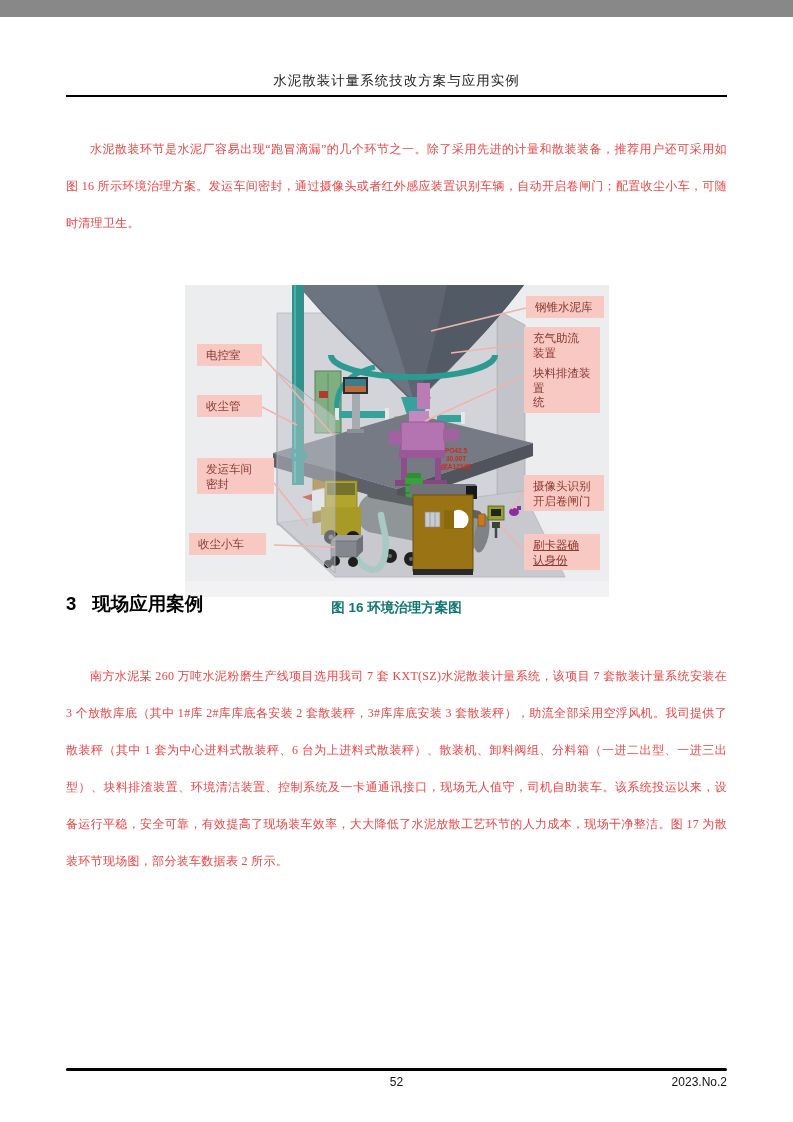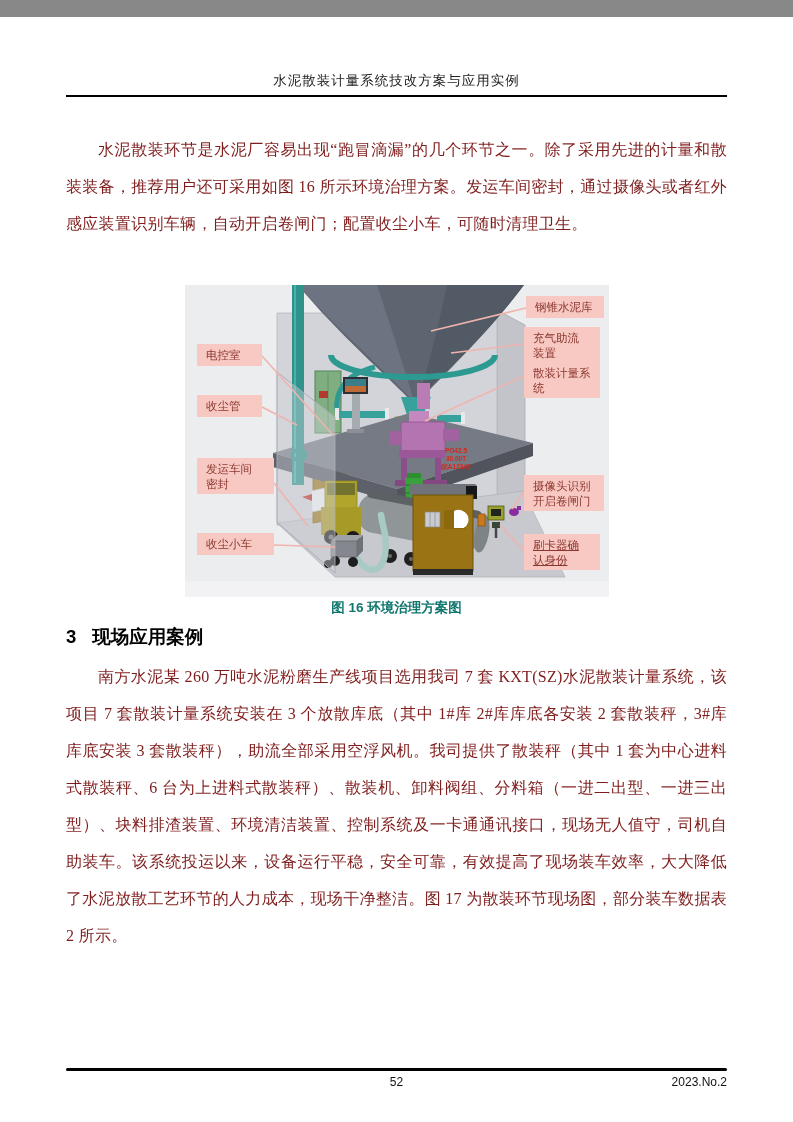--- a/index.html
+++ b/index.html
@@ -10,25 +10,25 @@
   }
   
   .hdr-title{position:absolute;top:55px;left:0;width:100%;text-align:center;
     font-size:13.5px;letter-spacing:1px;color:#222;}
   .hdr-rule{position:absolute;top:78px;left:66px;width:661px;height:2px;background:#000;}
   
   .sec-head{position:absolute;left:66px;font-family:"Liberation Sans","DejaVu Sans",sans-serif;
     font-weight:bold;color:#000;}
   .sec-head .num{margin-right:10px;}
   .h26{top:85px;font-size:17.5px;}
-  .h3h{top:607px;font-size:18.5px;}
+  .h3h{top:574px;font-size:18.5px;}
   .h3h .num{margin-right:16px;}
   
-  .body-par{position:absolute;left:66px;width:661px;font-size:16px;line-height:37px;
-    text-align:justify;text-indent:2em;color:#7f1d1d;letter-spacing:0.3px;margin:0;}
+  .body-par{position:absolute;left:66px;width:661px;font-size:12px;line-height:37px;
+    text-align:justify;text-indent:2em;color:#ef4444;letter-spacing:0.3px;margin:0;}
   .p1{top:114px;}
   .p2{top:641px;}
   
   .figure{position:absolute;left:185px;top:268px;width:424px;height:312px;background:#ecedee;}
   .figure svg{position:absolute;left:0;top:0;}
   .fig-label{position:absolute;box-sizing:border-box;background:#f8c8c3;color:#8a382e;
     font-size:11.5px;line-height:14.5px;padding:4px 5px 3px 9px;white-space:pre-line;
     font-family:"Liberation Serif","DejaVu Serif",serif;}
   .caption{position:absolute;top:582px;left:0;width:100%;text-align:center;
     font-family:"Liberation Sans","DejaVu Sans",sans-serif;font-weight:bold;font-size:13.5px;color:#0f766e;}
@@ -198,25 +198,25 @@
         <line x1="339" y1="91" x2="240" y2="136"></line>
         <line x1="339" y1="207" x2="327" y2="224"></line>
         <line x1="339" y1="266" x2="315" y2="240"></line>
       </g>
     </svg>
 
     <div class="fig-label" style="left:12px;top:59px;width:65px;">电控室</div>
     <div class="fig-label" style="left:12px;top:110px;width:65px;">收尘管</div>
     <div class="fig-label" style="left:12px;top:173px;width:77px;">发运车间
 密封</div>
-    <div class="fig-label" style="left:12px;top:248px;width:77px;">收尘小车</div>
+    <div class="fig-label" style="left:4px;top:248px;width:77px;">收尘小车</div>
     <div class="fig-label" style="left:341px;top:11px;width:78px;">钢锥水泥库</div>
     <div class="fig-label" style="left:339px;top:42px;width:76px;">充气助流
 装置</div>
-    <div class="fig-label" style="left:339px;top:77px;width:76px;">散装计量系
+    <div class="fig-label" style="left:339px;top:77px;width:76px;">块料排渣装置
 统</div>
     <div class="fig-label" style="left:339px;top:190px;width:80px;">摄像头识别
 开启卷闸门</div>
     <div class="fig-label" style="left:339px;top:249px;width:76px;text-decoration:underline;">刷卡器确
 认身份</div>
   </div>
 
   <div class="caption">图 16 环境治理方案图</div>
 
   <div class="sec-head h3h">

